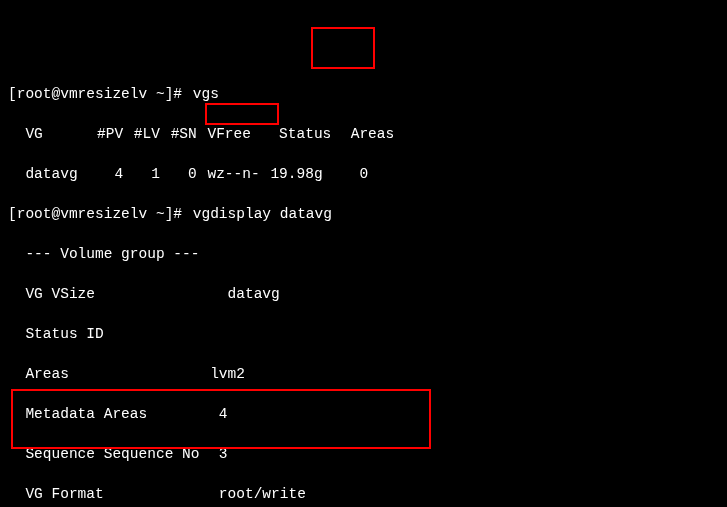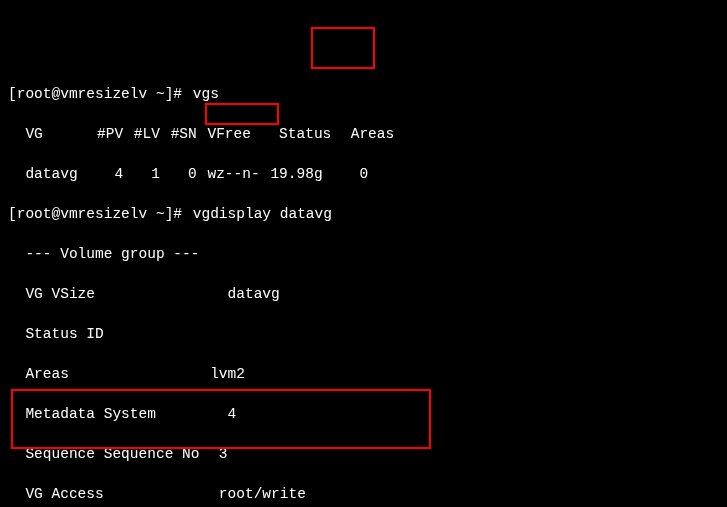--- a/index.html
+++ b/index.html
@@ -30,23 +30,23 @@
 
 
 <span class="line"><span>[root@vmresizelv ~]#</span> <span>vgs</span></span>
 <span class="line">  <span>VG</span>      <span>#PV</span> <span>#LV</span> <span>#SN</span> <span>VFree</span>   <span>Status</span>  <span>Areas</span></span>
 <span class="line">  <span>datavg</span>    <span>4</span>   <span>1</span>   <span>0</span> <span>wz--n-</span> <span>19.98g</span>    <span>0</span></span>
 <span class="line"><span>[root@vmresizelv ~]#</span> <span>vgdisplay datavg</span></span>
 <span class="line">  <span>--- Volume group ---</span></span>
 <span class="line">  <span>VG VSize</span>               <span>datavg</span></span>
 <span class="line">  <span>Status ID</span><span></span></span>
 <span class="line">  <span>Areas</span>                <span>lvm2</span></span>
-<span class="line">  <span>Metadata System</span>        <span>4</span></span>
+<span class="line">  <span>Metadata Areas</span>        <span>4</span></span>
 <span class="line">  <span>Sequence Sequence No</span>  <span>3</span></span>
-<span class="line">  <span>VG Access</span>             <span>root/write</span></span>
+<span class="line">  <span>VG Format</span>             <span>root/write</span></span>
 <span class="line">  <span>VG Status</span>             <span>resizable</span></span>
 
 
 
 
 
 
 
 
 

